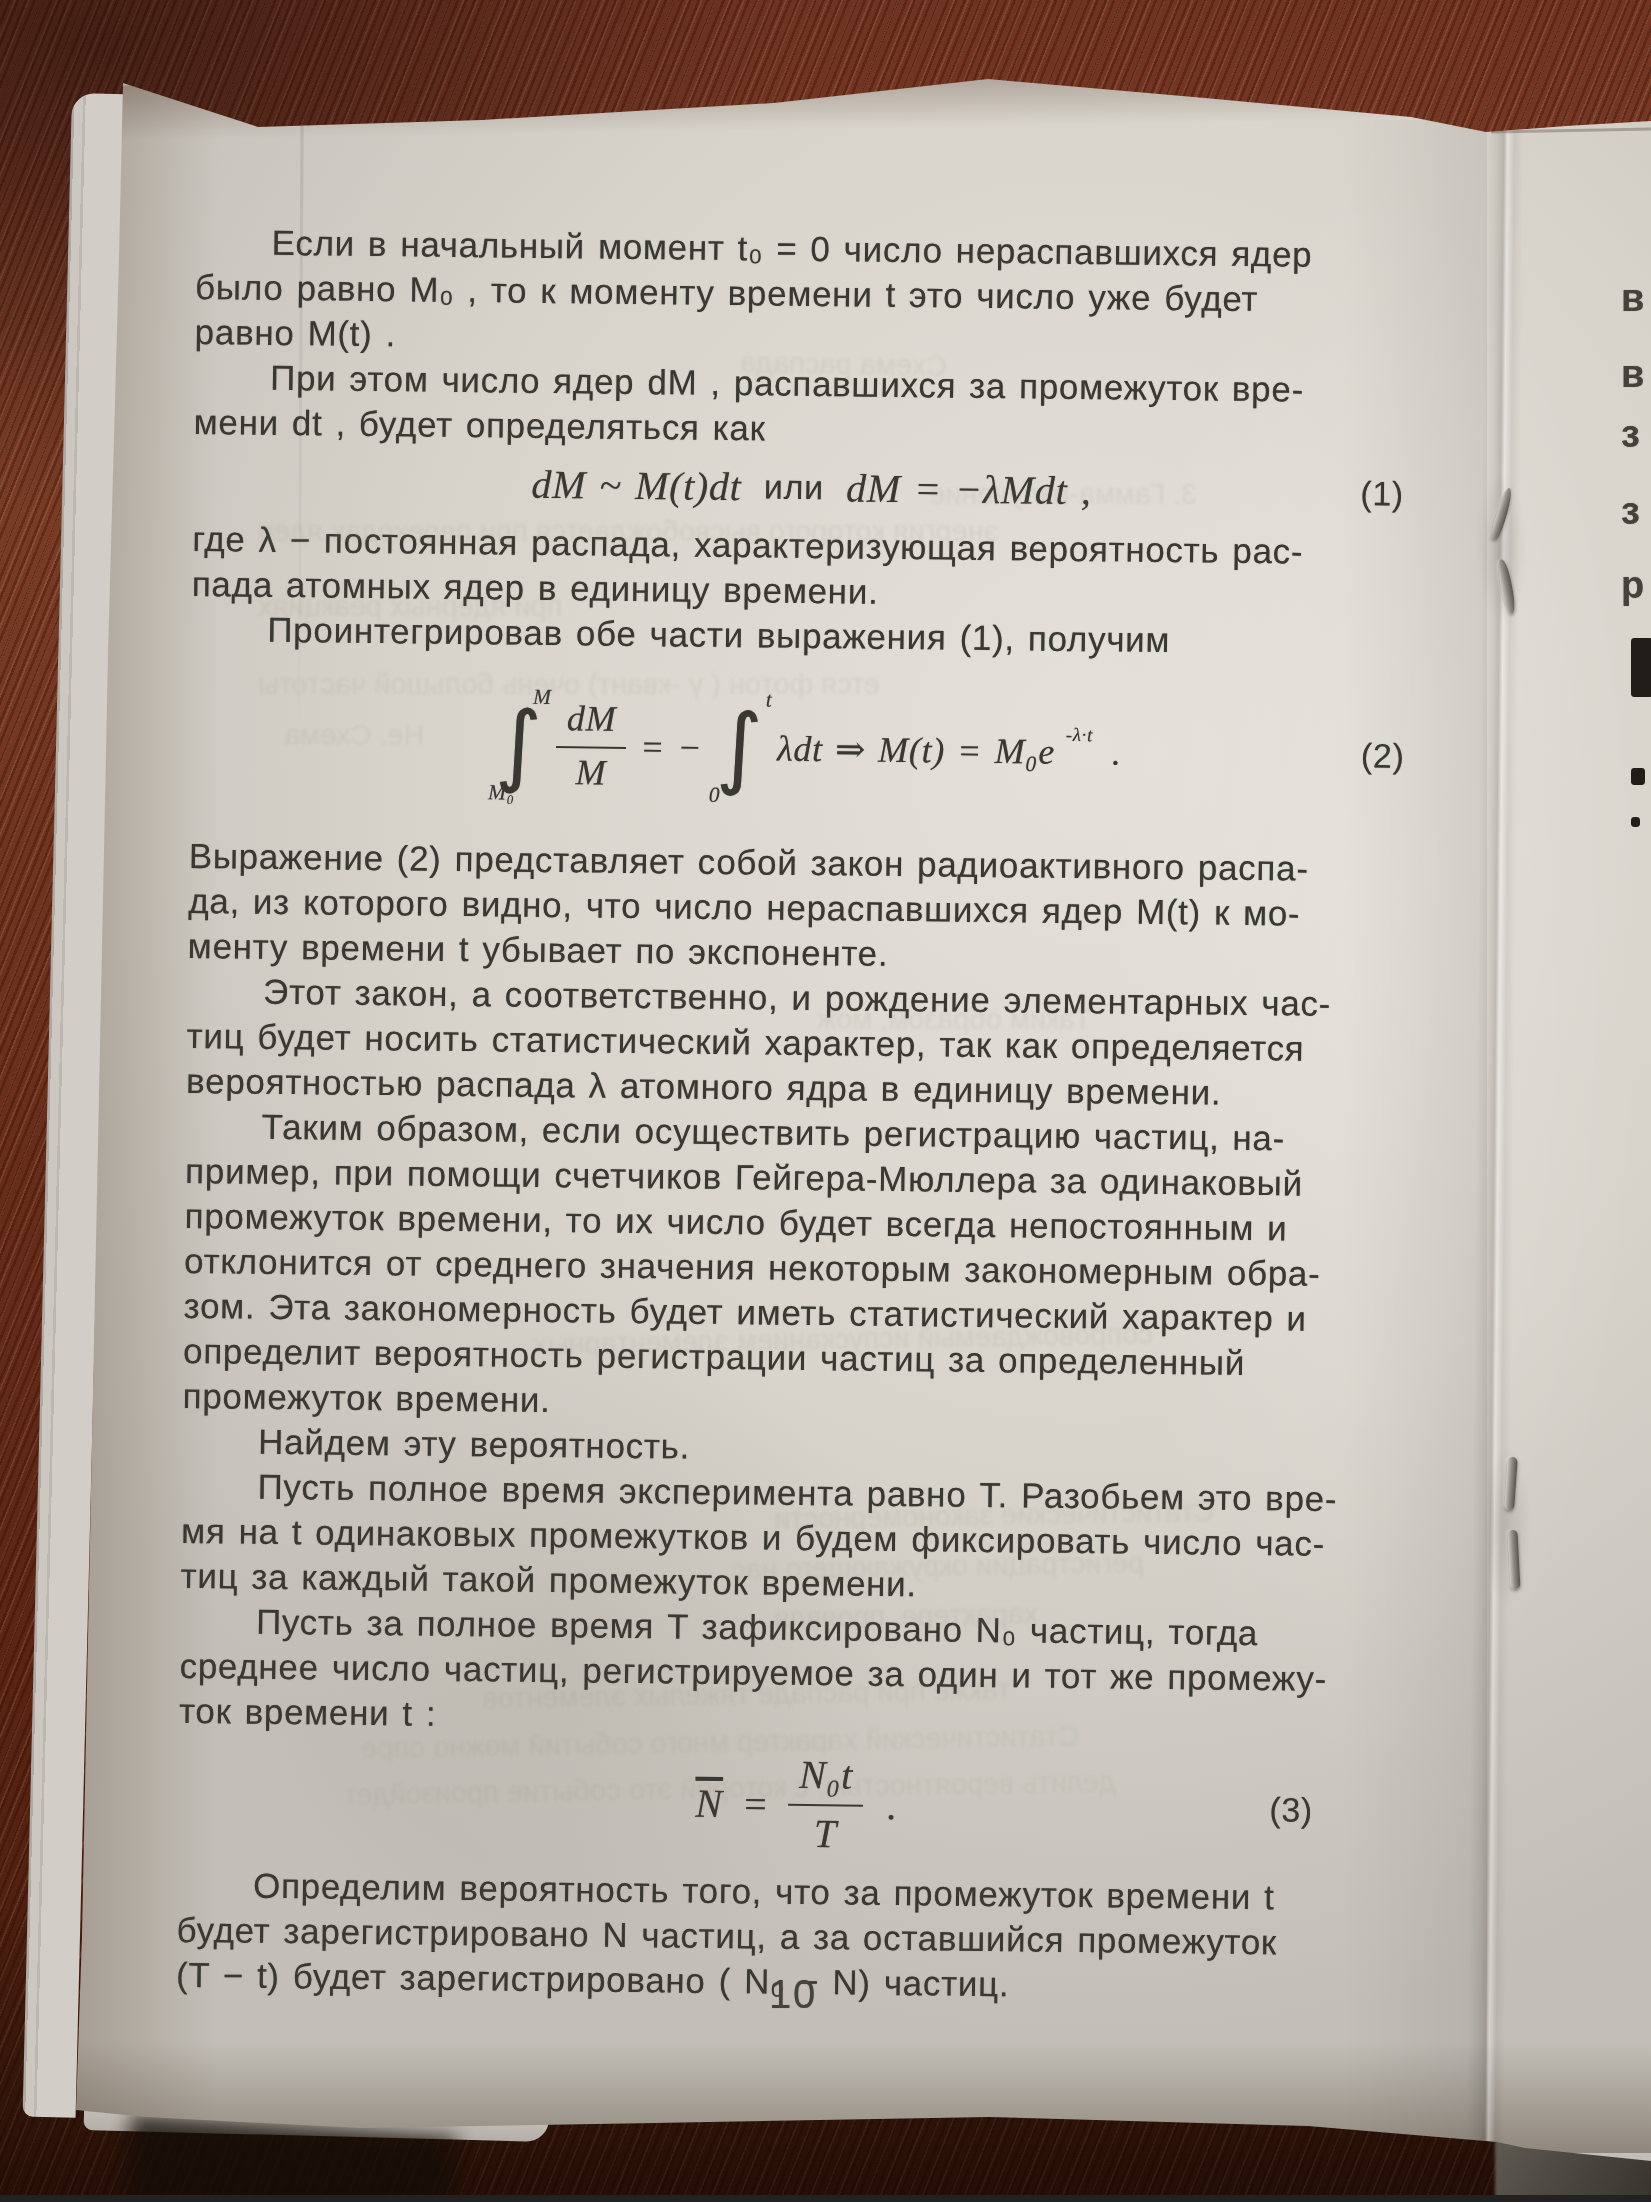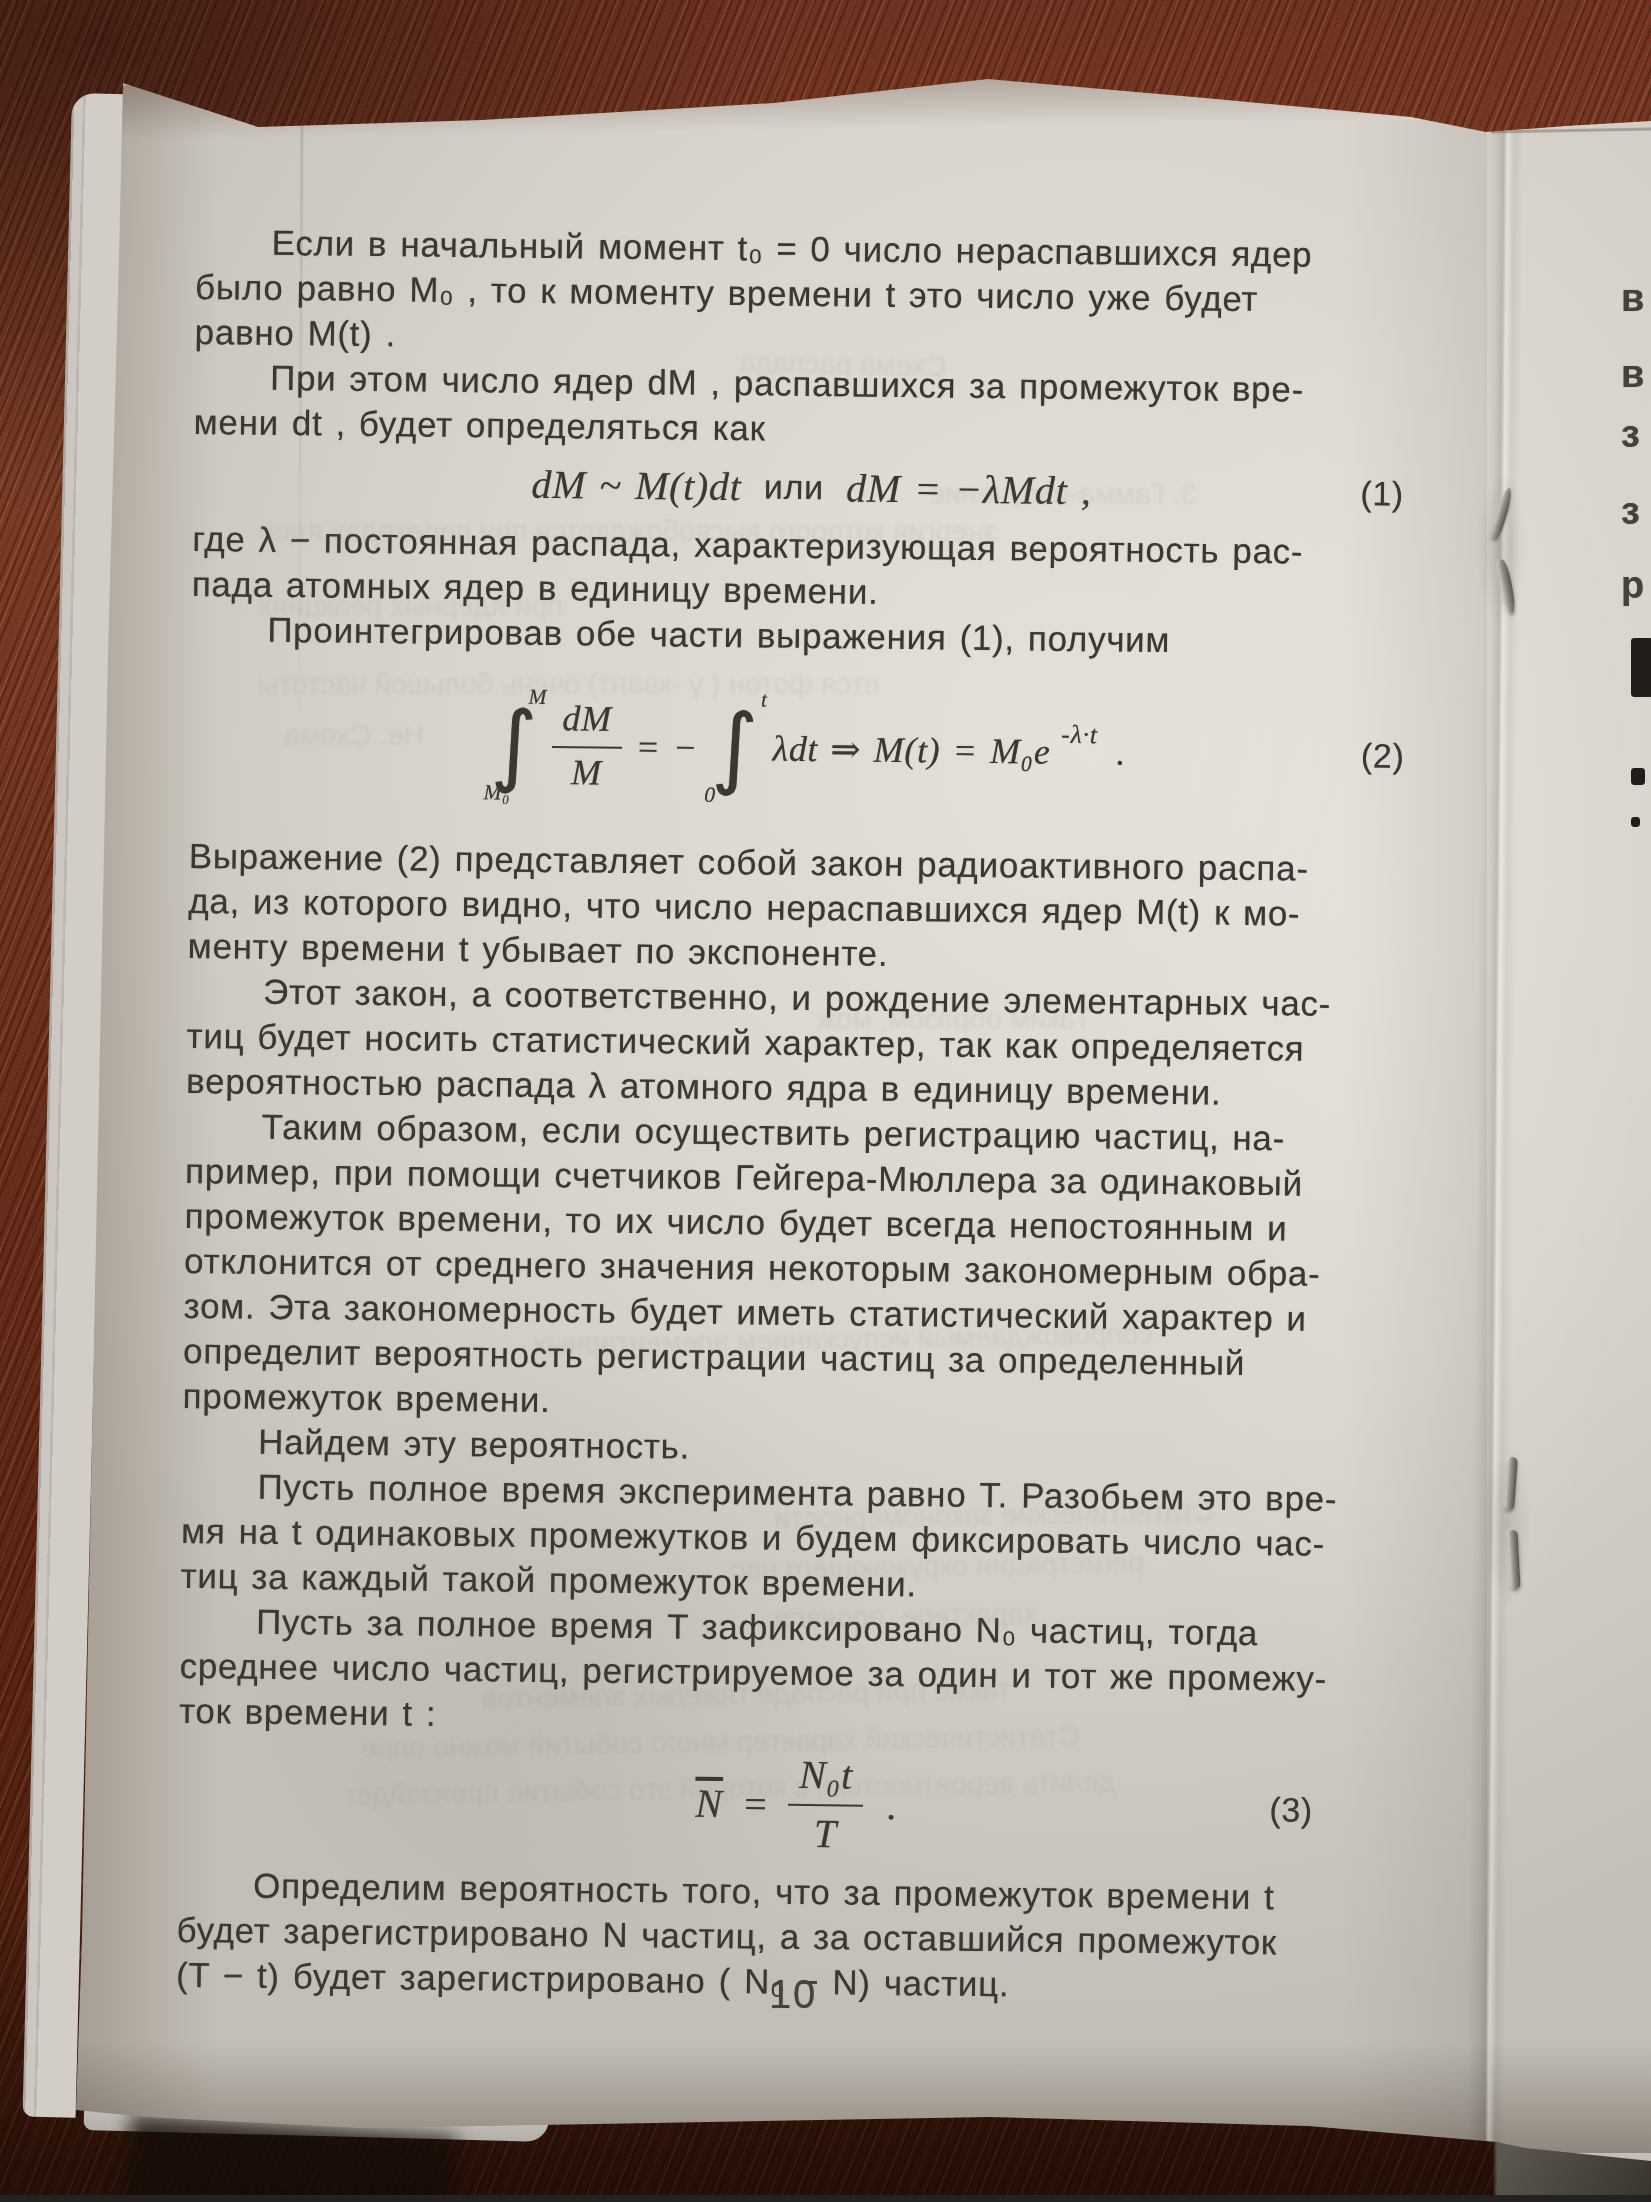--- a/index.html
+++ b/index.html
@@ -83,21 +83,21 @@
   .f2{height:182px;gap:13.8px;font-size:36px;}
   .f2 .fnum{right:22.4px;}
   .int-group{display:inline-flex;flex-direction:column;align-items:center;line-height:1;}
   .int-sign{font-family:"DejaVu Sans",sans-serif;font-style:normal;font-size:89px;line-height:.78;}
   .lim{font-size:21.5px;line-height:1;}
   .lim.top{align-self:flex-end;margin-right:-8.6px;margin-bottom:1.7px;}
   .lim.bot{align-self:flex-start;margin-left:-6.9px;margin-top:3.4px;}
   .frac{display:inline-flex;flex-direction:column;align-items:center;line-height:1.1;}
   .frac .ft{border-bottom:2.6px solid var(--ink);padding:0 10.3px 6.9px;}
   .frac .fb{padding-top:5.2px;}
-  .sup{font-size:26px;transform:translateY(-17px);margin-left:-3.4px;display:inline-block;}
+  .sup{font-size:19px;transform:translateY(-17px);margin-left:-3.4px;display:inline-block;}
   .f3{height:129px;gap:19px;font-size:40px;}
   .f3 .fnum{right:102px;}
   .nbar{text-decoration:overline;}
   .enddot{margin-left:5.2px;}
 
   .page-number{position:absolute;left:769px;top:1972px;color:#45433e;font-size:40px;
     letter-spacing:1.7px;text-shadow:0 0 0.9px rgba(60,58,54,.5);}
 
   .ghost{position:absolute;white-space:nowrap;color:var(--ghost_ink);opacity:.14;
     filter:blur(1.7px);font-family:"Liberation Sans",sans-serif;}

